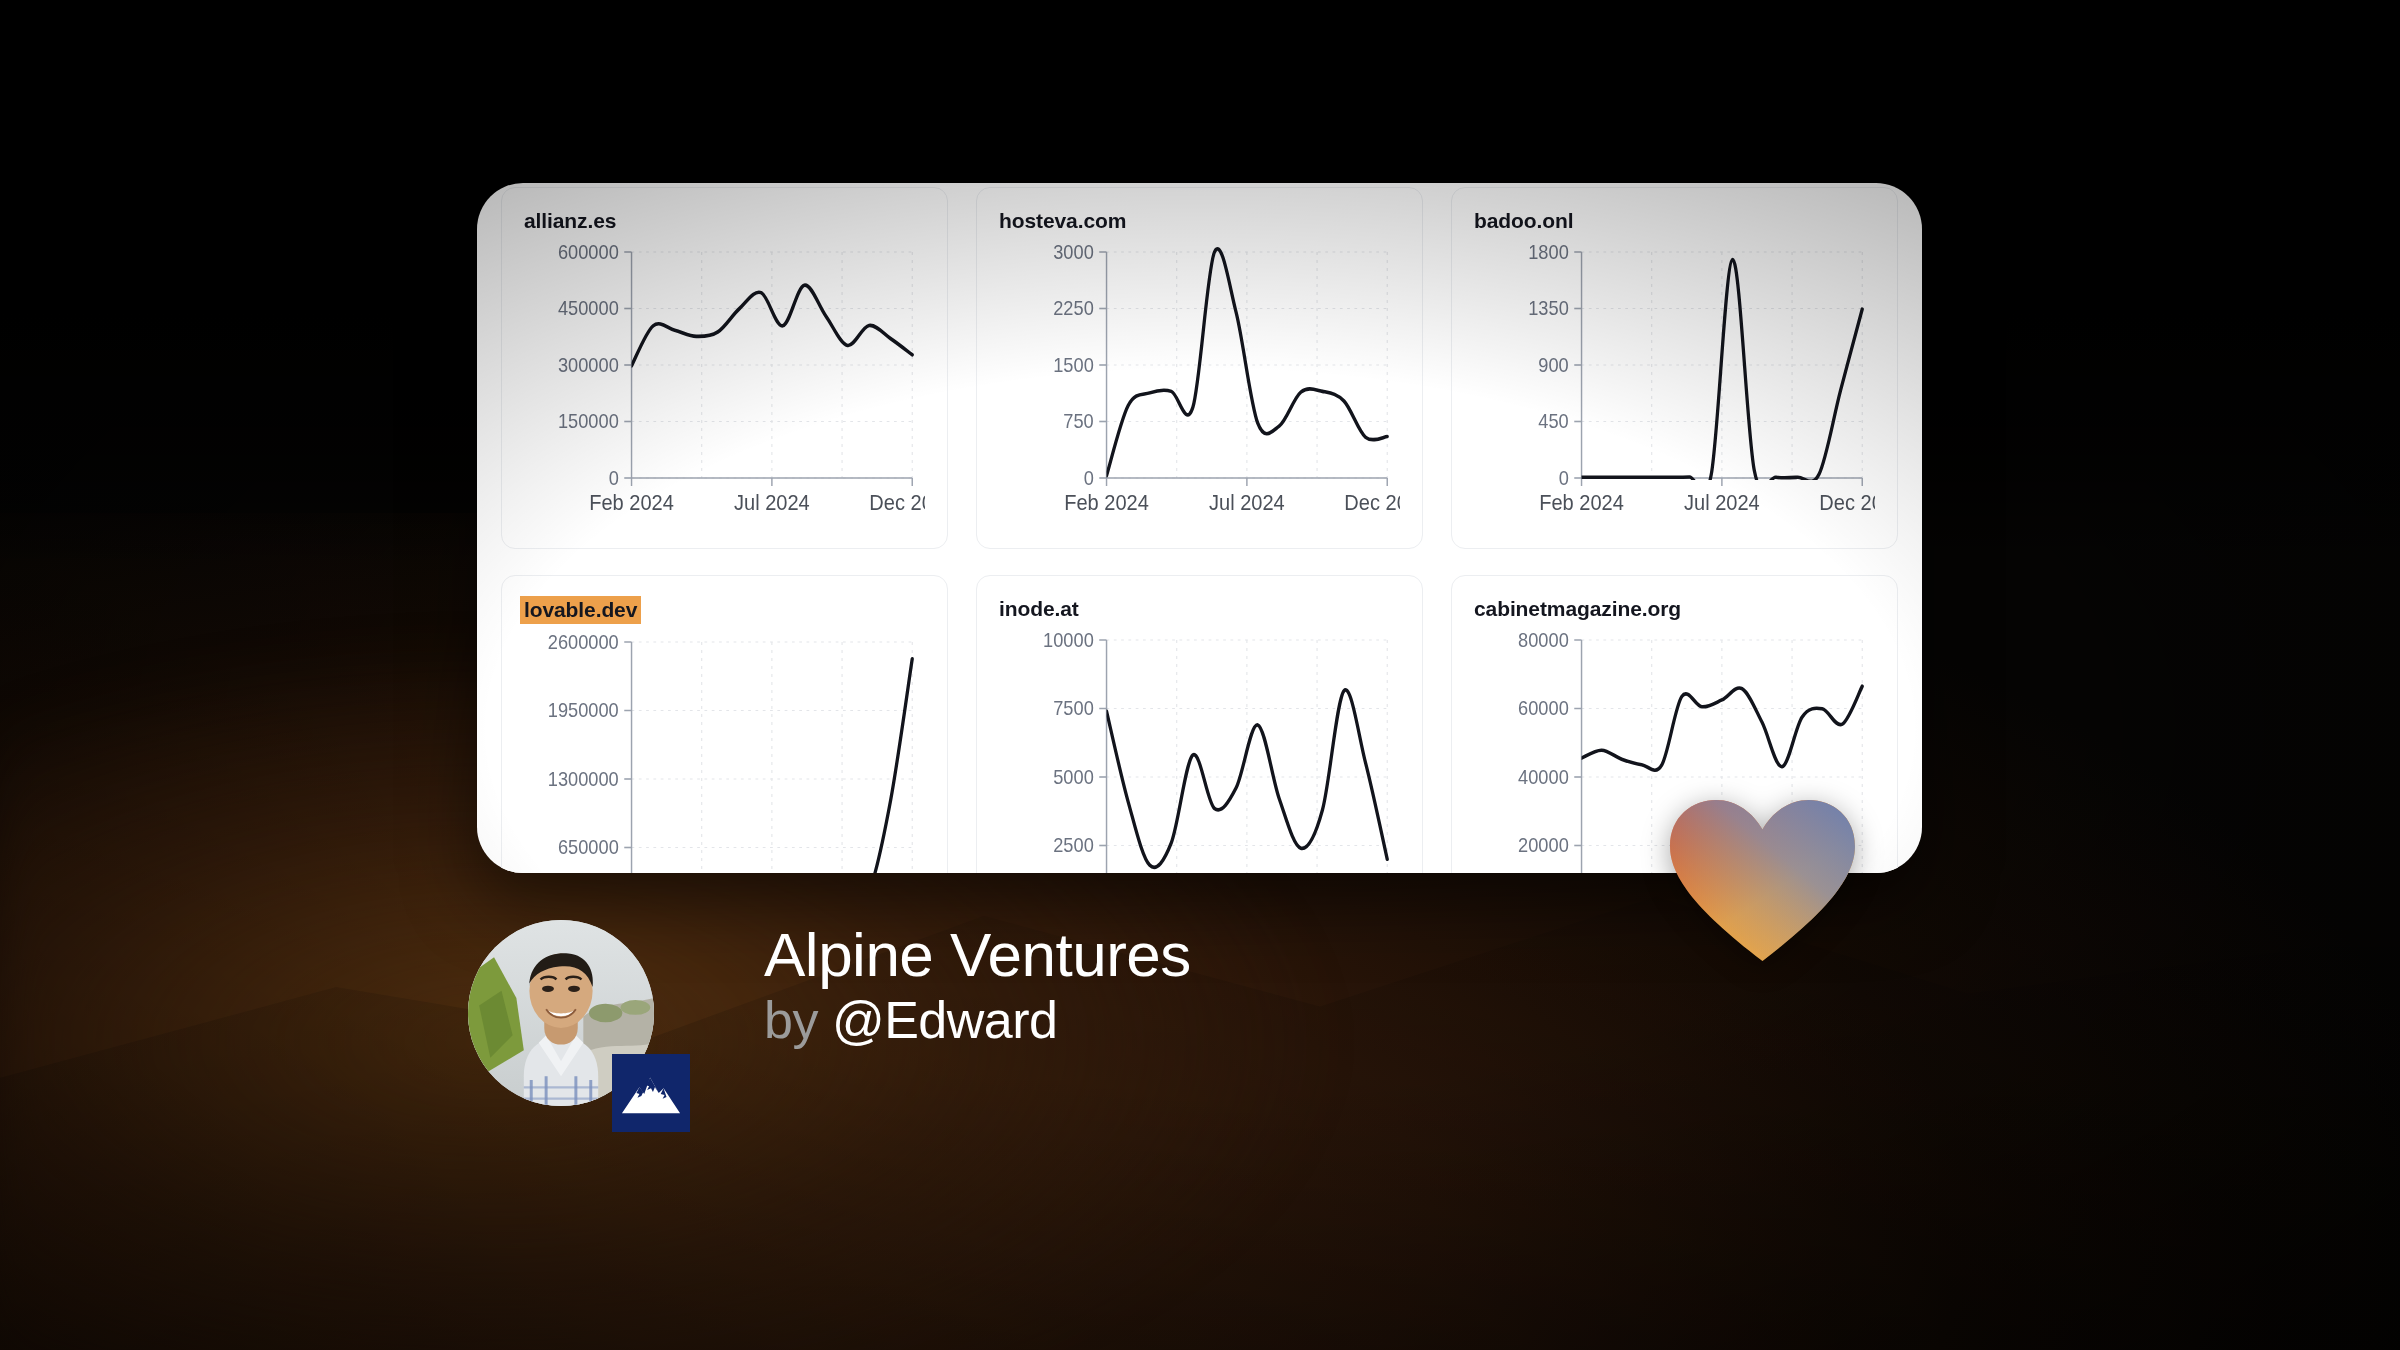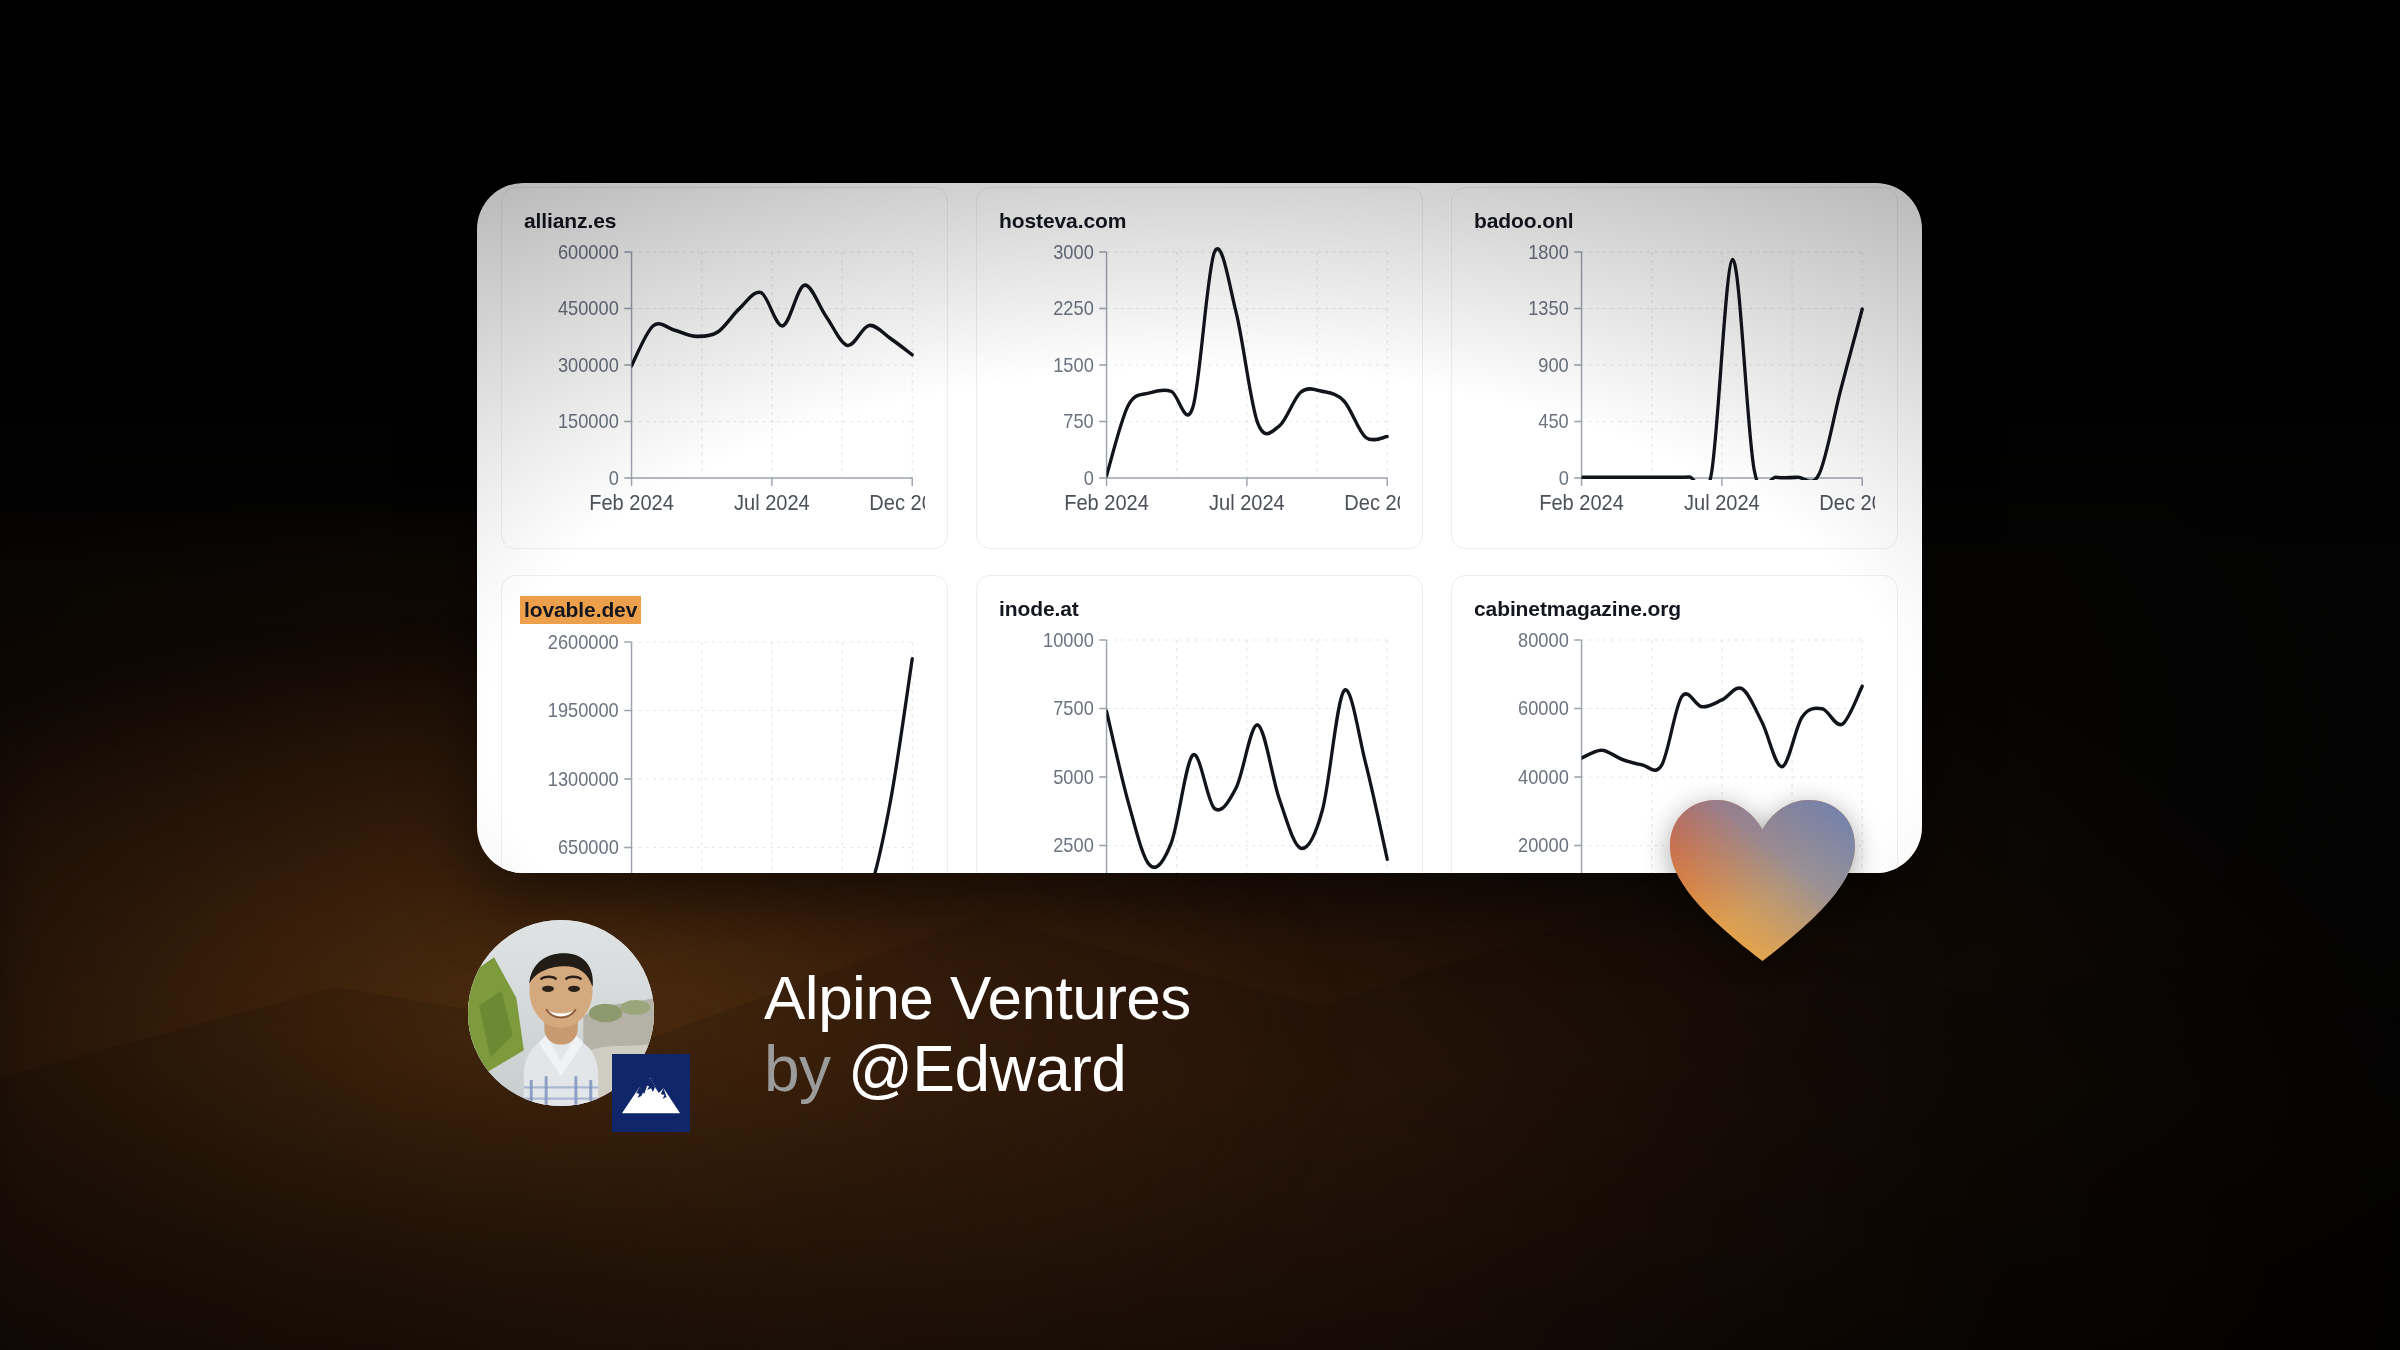--- a/index.html
+++ b/index.html
@@ -139,21 +139,21 @@
     height: 160px;
     filter: drop-shadow(0 6px 14px rgba(0,0,0,0.35));
   }
 
   
   #byline {
     position: absolute;
     left: 468px;
     top: 920px;
     display: flex;
-    align-items: flex-end;
+    align-items: flex-start;
     gap: 0;
   }
   #avatar-wrap {
     position: relative;
     width: 186px;
     height: 186px;
     flex: 0 0 auto;
   }
   #avatar {
     width: 186px;
@@ -181,21 +181,21 @@
     line-height: 1.12;
   }
   #byline-title {
     font-size: 62px;
     color: #ffffff;
     font-weight: 400;
     letter-spacing: -.5px;
     white-space: nowrap;
   }
   #byline-sub {
-    font-size: 64px;
+    font-size: 52px;
     color: #ffffff;
     font-weight: 400;
     letter-spacing: -.5px;
     white-space: nowrap;
     margin-top: 2px;
   }
   #byline-by { color: #9b9b9b; }
 </style>
 </head>
 <body>

